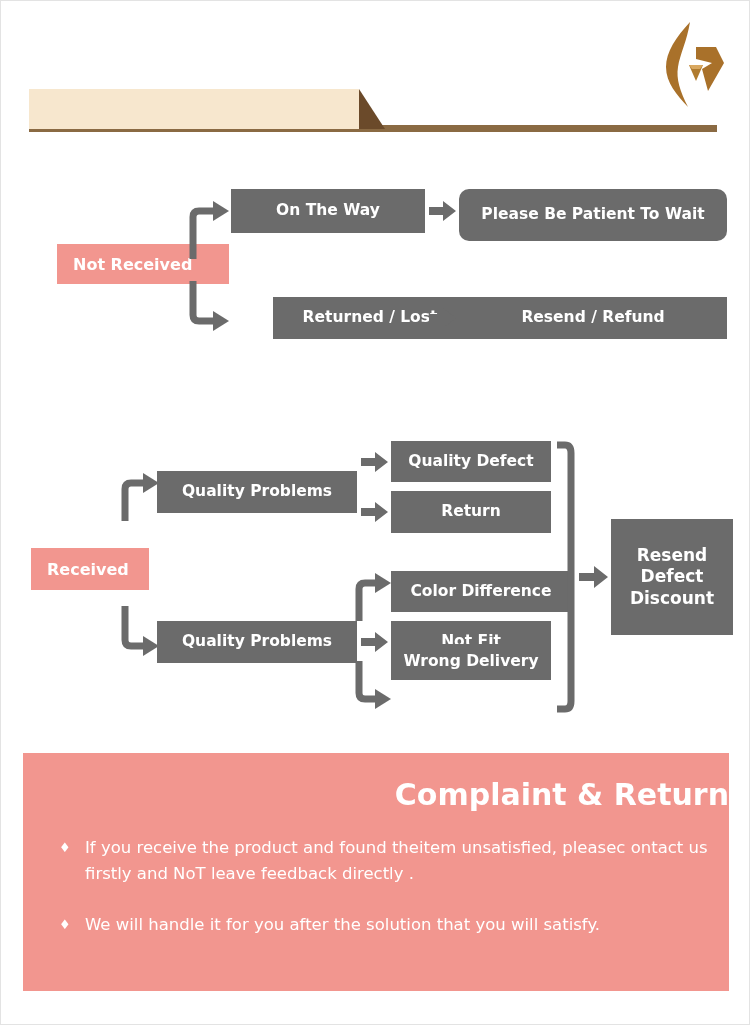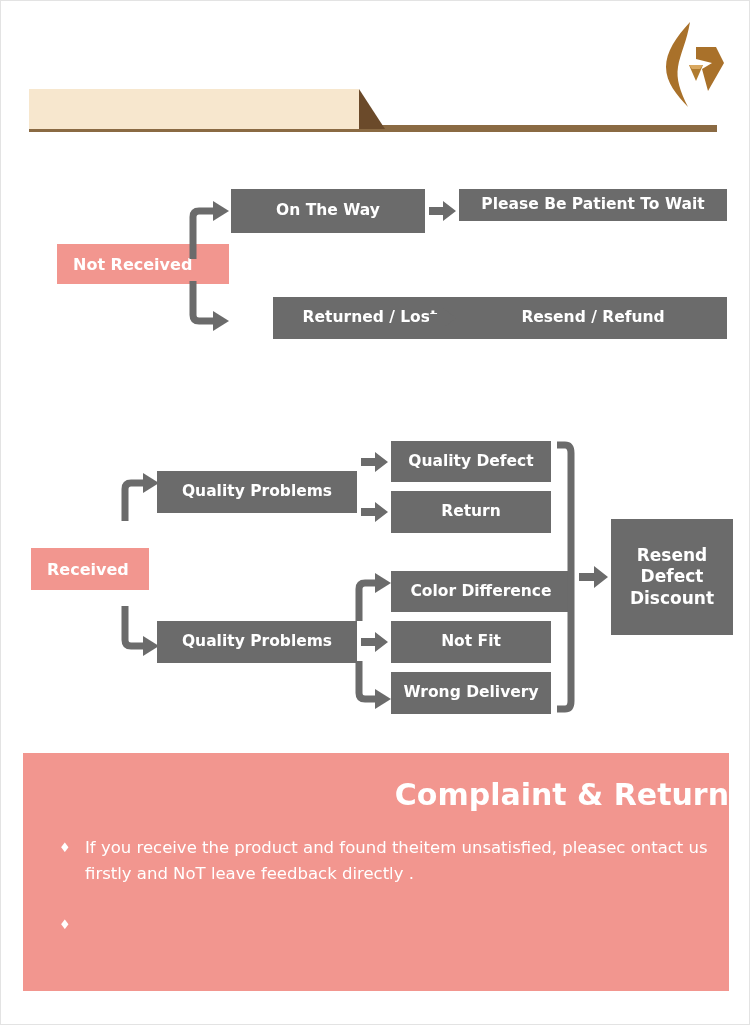--- a/index.html
+++ b/index.html
@@ -157,21 +157,21 @@
       <path d="M6 62 L6 20 Q6 14 12 14 L28 14" stroke="#6b6b6b" stroke-width="7" fill="none"></path>
       <path d="M26 4 L42 14 L26 24 Z" fill="#6b6b6b"></path>
     </svg>
 
     <div class="node" style="left:230px; top:188px; width:194px; height:44px;">On The Way</div>
 
     <svg class="arrow" style="left:428px; top:199px; width:28px; height:22px;" width="28" height="22" viewBox="0 0 28 22">
       <path d="M0 7 L14 7 L14 1 L27 11 L14 21 L14 15 L0 15 Z" fill="#6b6b6b"></path>
     </svg>
 
-    <div class="node" style="left:458px; top:188px; width:268px; height:32px;">Please Be Patient To Wait</div>
+    <div class="node" style="left:458px; top:188px; width:268px; height:52px;border-radius:10px;">Please Be Patient To Wait</div>
 
     <svg class="arrow" style="left:186px; top:280px; width:44px; height:56px;" width="44" height="56" viewBox="0 0 44 56">
       <path d="M6 0 L6 34 Q6 40 12 40 L28 40" stroke="#6b6b6b" stroke-width="7" fill="none"></path>
       <path d="M26 30 L42 40 L26 50 Z" fill="#6b6b6b"></path>
     </svg>
 
     <div class="node" style="left:236px; top:296px; width:194px; height:42px;margin-left:36px;">Returned / Lost</div>
 
     <svg class="arrow" style="left:428px; top:306px; width:28px; height:22px;" width="28" height="22" viewBox="0 0 28 22">
       <path d="M0 7 L14 7 L14 1 L27 11 L14 21 L14 15 L0 15 Z" fill="#6b6b6b"></path>
@@ -216,21 +216,21 @@
 
     <svg class="arrow" style="left:360px; top:630px; width:28px; height:22px;" width="28" height="22" viewBox="0 0 28 22">
       <path d="M0 7 L14 7 L14 1 L27 11 L14 21 L14 15 L0 15 Z" fill="#6b6b6b"></path>
     </svg>
     <div class="node" style="left:390px; top:620px; width:160px; height:42px;">Not Fit</div>
 
     <svg class="arrow" style="left:352px; top:660px; width:40px; height:56px;" width="40" height="56" viewBox="0 0 40 56">
       <path d="M6 0 L6 32 Q6 38 12 38 L24 38" stroke="#6b6b6b" stroke-width="7" fill="none"></path>
       <path d="M22 28 L38 38 L22 48 Z" fill="#6b6b6b"></path>
     </svg>
-    <div class="node" style="left:390px; top:671px; width:160px; height:42px;">Wrong Delivery</div>
+    <div class="node" style="left:390px; top:643px; width:160px; height:36px;">Wrong Delivery</div>
 
     <svg class="arrow" style="left:552px; top:440px; width:26px; height:272px;" width="26" height="272" viewBox="0 0 26 272">
       <path d="M4 4 L12 4 Q18 4 18 12 L18 260 Q18 268 12 268 L4 268" stroke="#6b6b6b" stroke-width="7" fill="none" stroke-linecap="butt"></path>
     </svg>
 
     <svg class="arrow" style="left:578px; top:564px; width:30px; height:24px;" width="30" height="24" viewBox="0 0 30 24">
       <path d="M0 8 L15 8 L15 1 L29 12 L15 23 L15 16 L0 16 Z" fill="#6b6b6b"></path>
     </svg>
 
     <div class="node multi" style="left:610px; top:518px; width:122px; height:116px; font-size:17px;">
@@ -243,17 +243,18 @@
   <div class="complaint">
     <div class="complaint-title">Complaint &amp; Return</div>
 
     <div class="bullets">
       <div class="bullet-row">
         <span class="bullet-mark">♦</span>
         <span class="bullet-text">If you receive the product and found theitem unsatisfied, pleasec ontact us firstly and NoT leave feedback directly .</span>
       </div>
       <div class="bullet-row">
         <span class="bullet-mark">♦</span>
+        <span class="bullet-text">We will handle it for you after the solution that you will satisfy.</span>
       </div>
     </div>
   </div>
 
 </div>
 
 </body></html>

